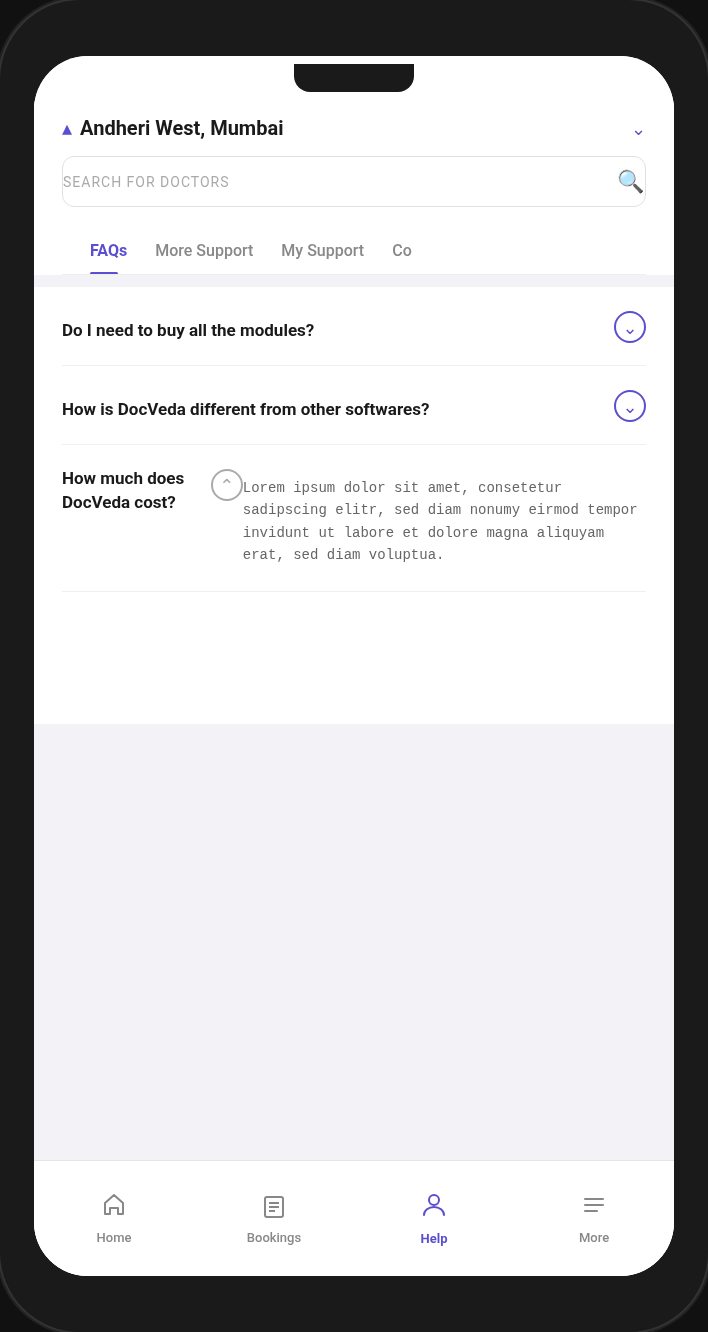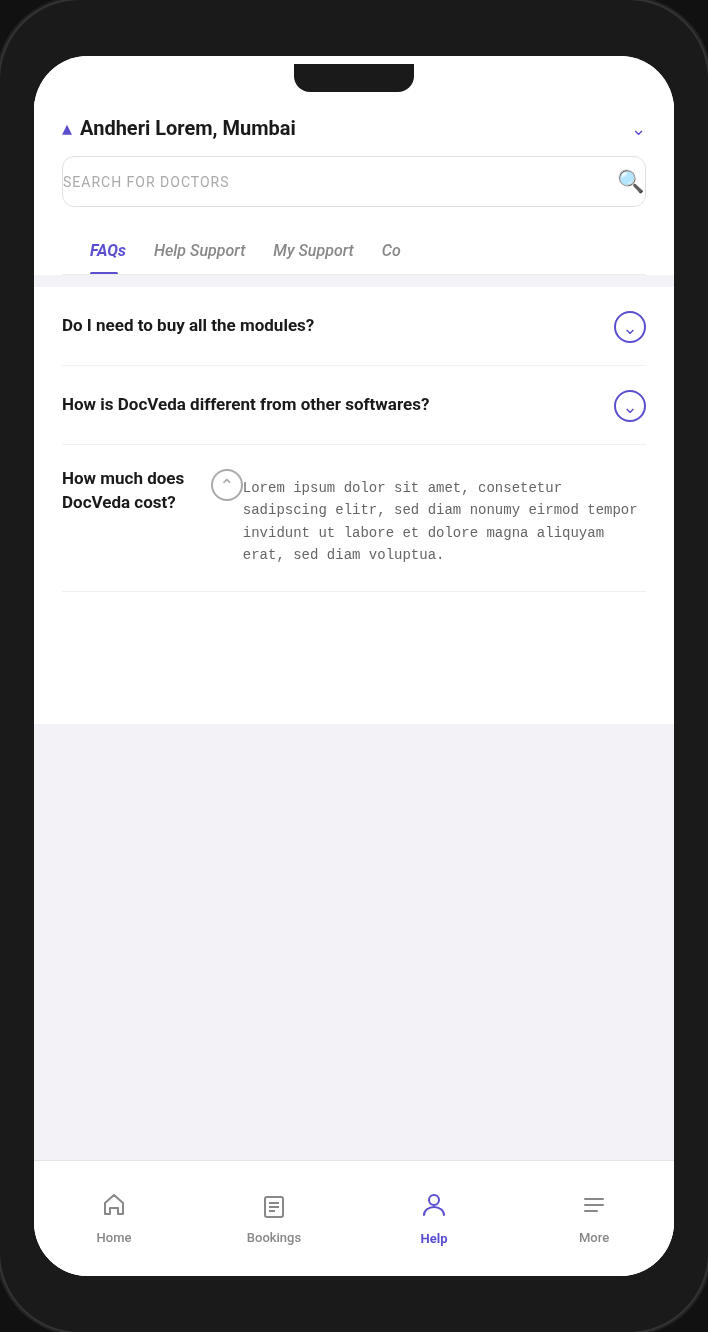--- a/index.html
+++ b/index.html
@@ -103,21 +103,20 @@
       cursor: pointer;
     }
     .tabs-section {
       background: #fff;
       padding: 0 28px;
       display: flex;
       gap: 0;
       border-bottom: 1.5px solid #eee;
       margin-top: 20px;
       overflow: hidden;
-      font-style: italic;
     }
     .tab-item {
       padding: 14px 0;
       margin-right: 28px;
       font-size: 16px;
       font-weight: 500;
       color: #888;
       cursor: pointer;
       position: relative;
       white-space: nowrap;
@@ -139,21 +138,21 @@
     .faq-section {
       flex: 1;
       background: #fff;
       margin-top: 12px;
       padding: 0 28px;
     }
     .faq-item {
       padding: 22px 0;
       border-bottom: 1px solid #f0f0f0;
       display: flex;
-      align-items: center;
+      align-items: flex-end;
       justify-content: space-between;
       gap: 0;
     }
     .faq-question {
       font-size: 17px;
       font-weight: 700;
       color: #1a1a1a;
       flex: 1;
       line-height: 1.4;
     }
@@ -253,36 +252,36 @@
       <div class="notch"></div>
     </div>
 
     <div class="content-area">
 
       <div class="header">
 
         <div class="location-bar">
           <div class="location-left">
             <span class="location-icon">▴</span>
-            <span class="location-text">Andheri Lorem, Mumbai</span>
+            <span class="location-text">Andheri West, Mumbai</span>
           </div>
           <span class="dropdown-icon">⌄</span>
         </div>
 
         <div class="search-bar">
           <span class="search-input-area">SEARCH FOR DOCTORS</span>
           <span class="search-icon-btn">🔍</span>
         </div>
 
         <div class="tabs-section">
           <div class="tab-item active">
             <span>FAQs</span>
           </div>
           <div class="tab-item">
-            <span>Help Support</span>
+            <span>More Support</span>
           </div>
           <div class="tab-item">
             <span>My Support</span>
           </div>
           <div class="tab-item" style="margin-right:0;">
             <span>Co</span>
           </div>
         </div>
       </div>
 

